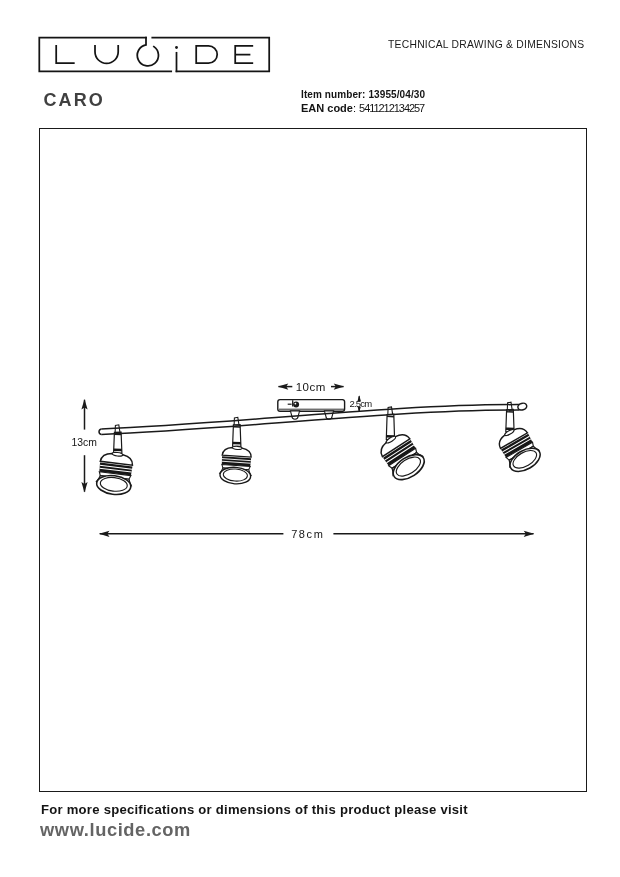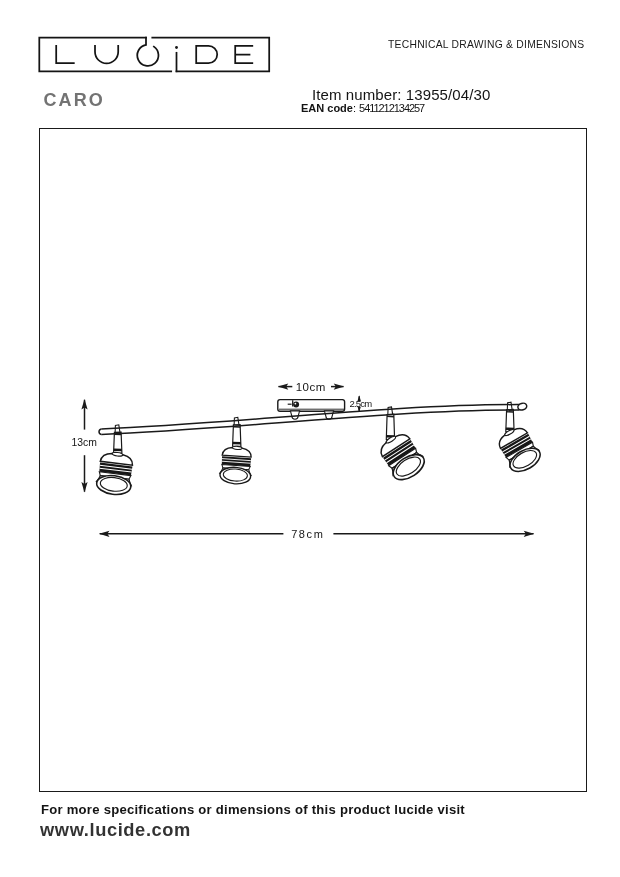--- a/index.html
+++ b/index.html
@@ -26,23 +26,23 @@
     <circle cx="176.5" cy="47.5" r="1.4" fill="#161616" stroke="none"></circle>
 
     <path d="M 196.2 45.8 L 196.2 63.2 L 208.5 63.2 A 8.7 8.7 0 0 0 208.5 45.8 Z"></path>
 
     <path d="M 252.3 45.8 L 235.2 45.8 L 235.2 63.2 L 252.3 63.2 M 235.2 54.5 L 249.5 54.5"></path>
   </g>
 </svg>
 
 <div class="abs" style="left:388px;top:38px;font-size:11.8px;letter-spacing:0.3px;line-height:12px;color:#1a1a1a;transform:scaleX(.875);transform-origin:0 0;">TECHNICAL DRAWING &amp; DIMENSIONS</div>
 
-<div class="abs" style="left:43.5px;top:91px;font-size:18px;font-weight:bold;letter-spacing:2.1px;line-height:18px;color:#737373;text-align:center;">CARO</div>
+<div class="abs" style="left:43.5px;top:91px;font-size:18px;font-weight:bold;letter-spacing:2.1px;line-height:18px;color:#be185d;text-align:center;">CARO</div>
 
-<div class="abs" style="left:301px;top:88.7px;font-size:15px;font-weight:normal;letter-spacing:0.1px;line-height:12.4px;color:#141414;margin-left:11px;">Item&nbsp;number:&nbsp;13955/04/30</div>
+<div class="abs" style="left:301px;top:88.7px;font-size:10px;font-weight:bold;letter-spacing:0.1px;line-height:12.4px;color:#141414;">Item&nbsp;number:&nbsp;13955/04/30</div>
 
 <div class="abs" style="left:301px;top:101.5px;font-size:11px;line-height:12.2px;color:#141414;text-align:center;"><b>EAN&nbsp;code</b>:&nbsp;<span style="letter-spacing:-1.05px">5411212134257</span></div>
 
 <div class="abs" style="left:39px;top:127.5px;width:546px;height:662px;border:1.3px solid #1a1a1a;"></div>
 
 <svg class="abs" style="left:0;top:0" width="620" height="877" viewBox="0 0 620 877">
   <defs>
 
     <g id="head">
 
@@ -151,15 +151,15 @@
 
   <g>
     <line x1="99.7" y1="533.8" x2="283.4" y2="533.8" stroke="#1a1a1a" stroke-width="1.5"></line>
     <use href="#arr" transform="translate(99.0,533.8) rotate(180)"></use>
     <line x1="333.4" y1="533.8" x2="533.5" y2="533.8" stroke="#1a1a1a" stroke-width="1.5"></line>
     <use href="#arr" transform="translate(534.2,533.8)"></use>
     <text x="307.8" y="537.6" font-size="11" letter-spacing="1.6" text-anchor="middle" fill="#161616">78cm</text>
   </g>
 </svg>
 
-<div class="abs" style="left:41px;top:803.2px;font-size:13.1px;font-weight:bold;letter-spacing:0.25px;line-height:14px;color:#141414;">For more specifications or dimensions of this product lucide visit</div>
+<div class="abs" style="left:41px;top:803.2px;font-size:13.1px;font-weight:bold;letter-spacing:0.25px;line-height:14px;color:#141414;">For more specifications or dimensions of this product please visit</div>
 
-<div class="abs" style="left:40px;top:820px;font-size:18.3px;font-weight:bold;letter-spacing:0.6px;line-height:20px;color:#7f1d1d;">www.lucide.com</div>
+<div class="abs" style="left:40px;top:820px;font-size:18.3px;font-weight:bold;letter-spacing:0.6px;line-height:20px;color:#15803d;">www.lucide.com</div>
 
 </body></html>

